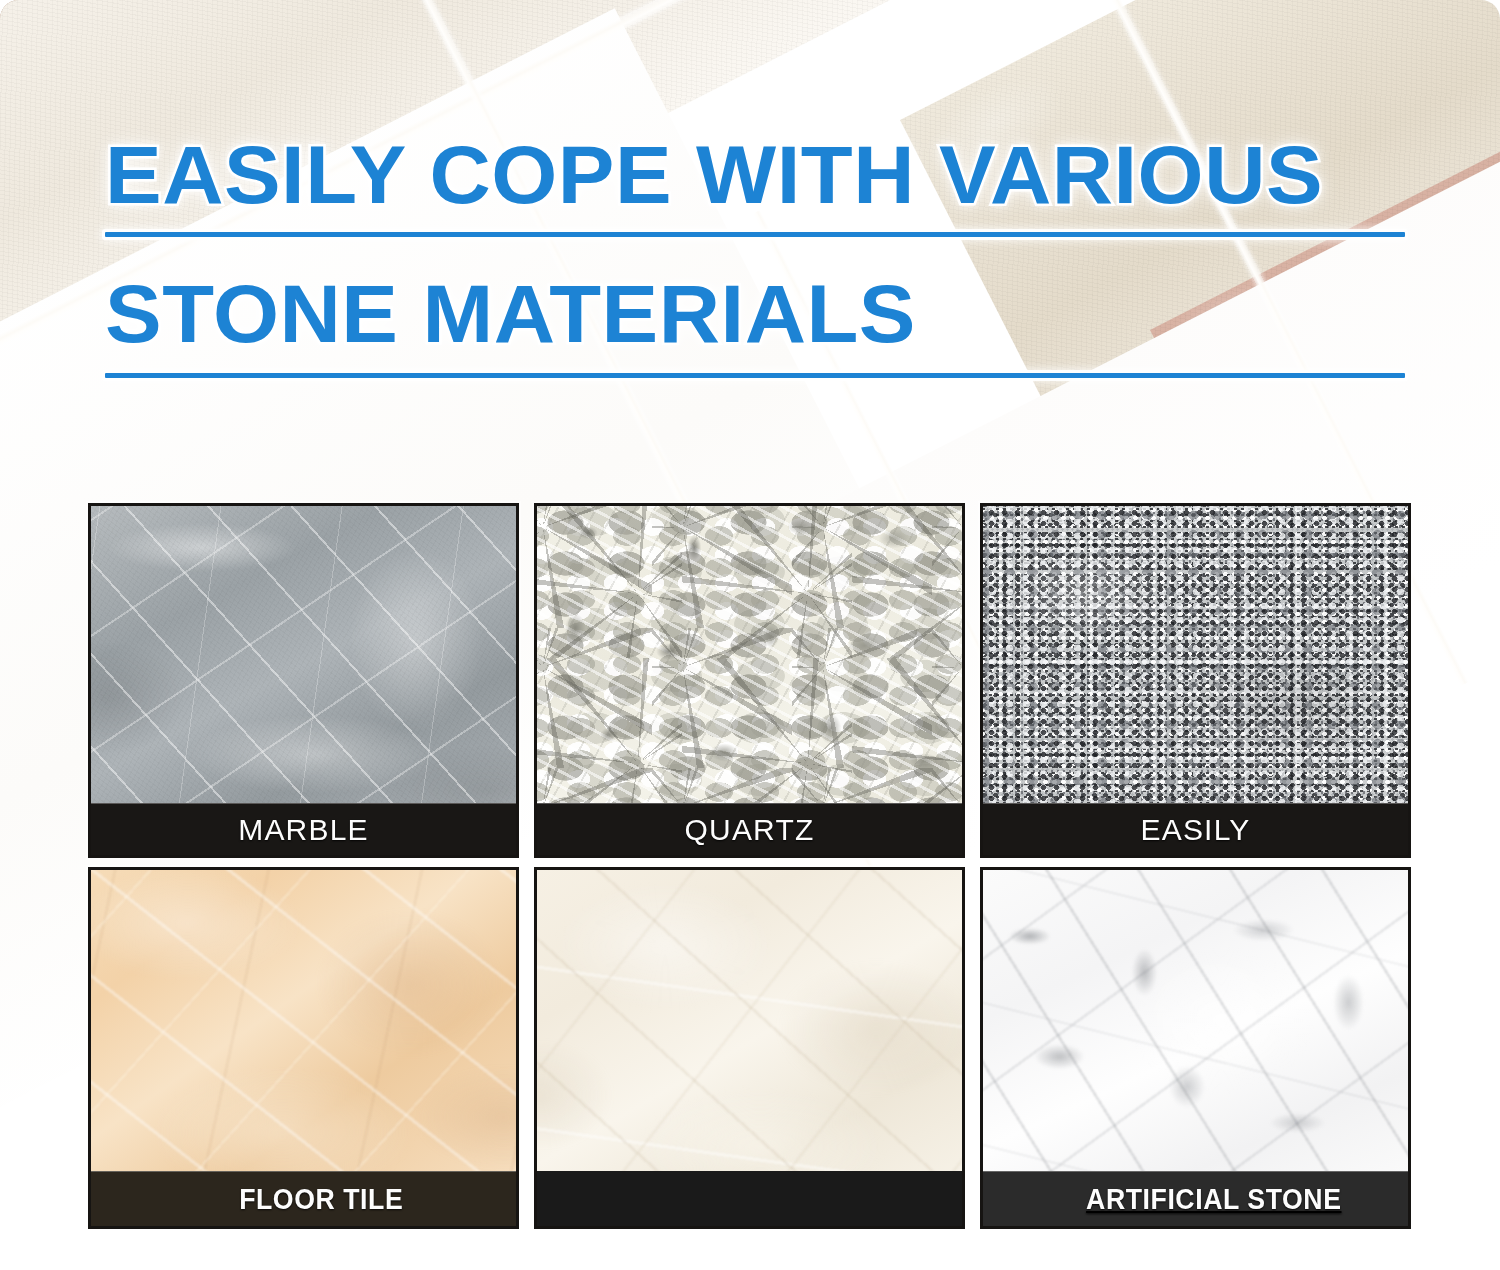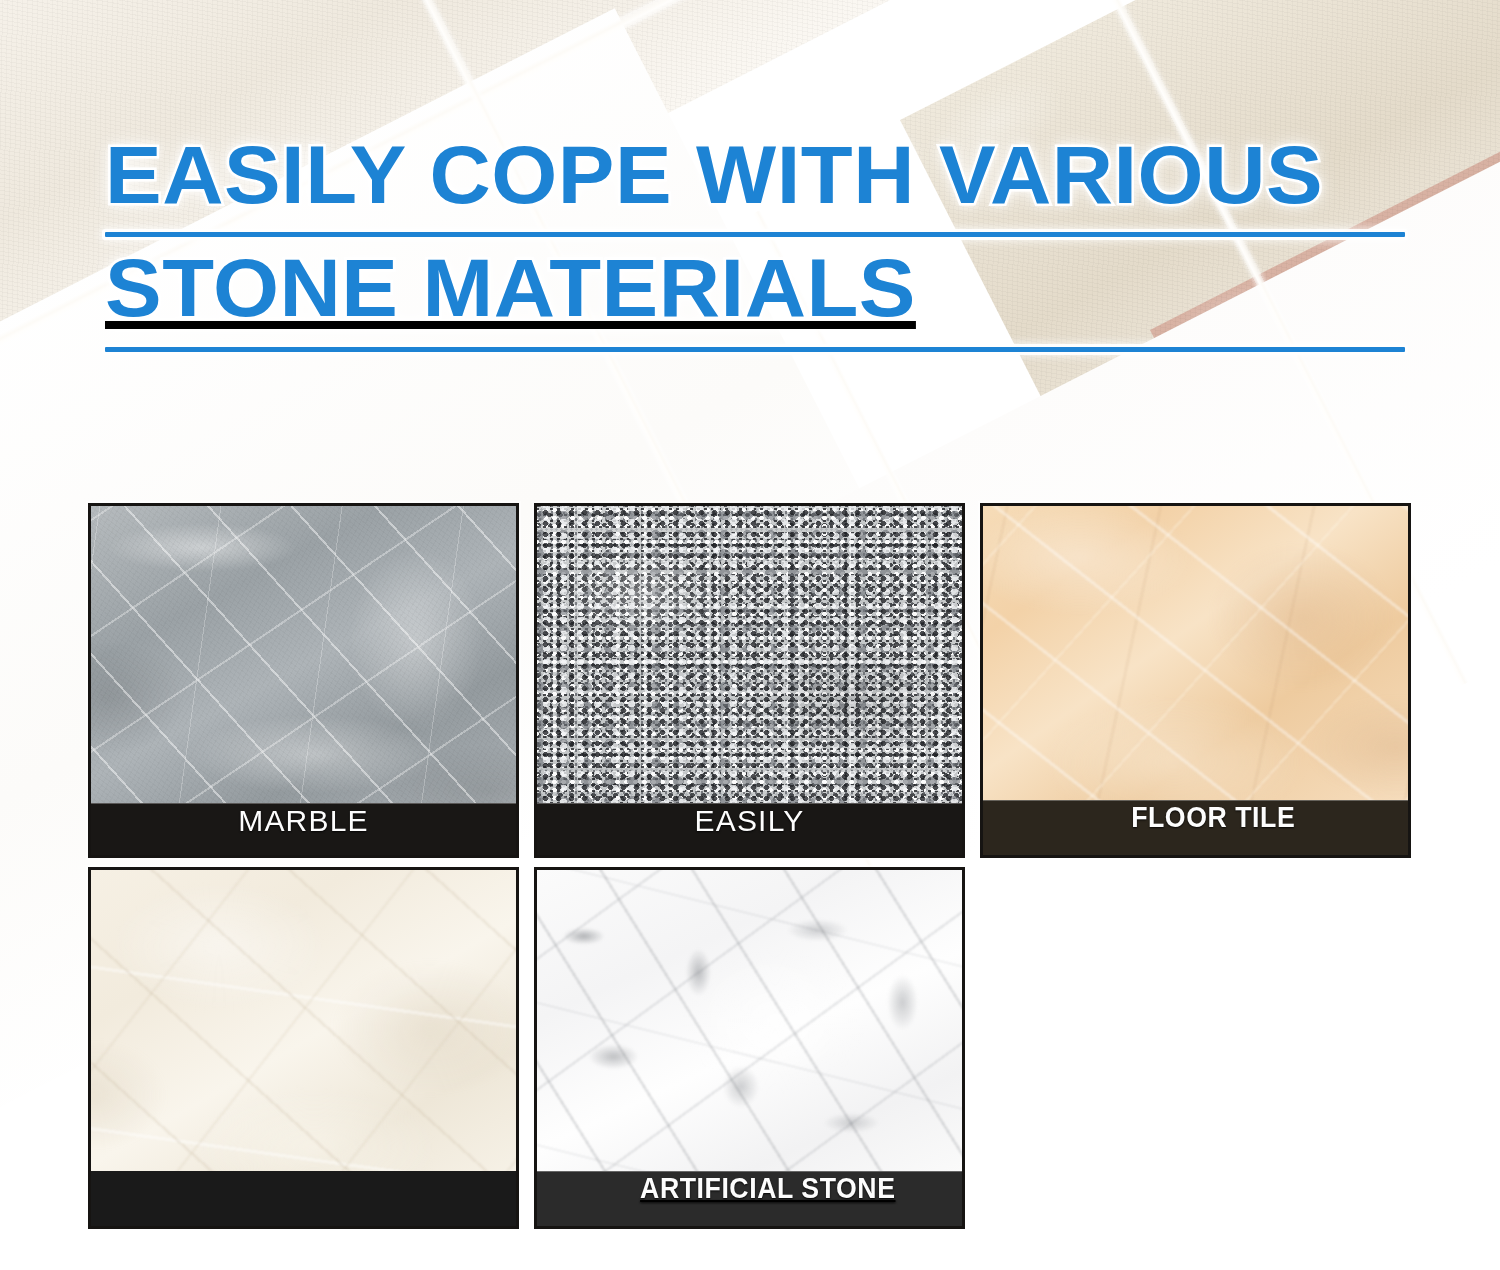--- a/index.html
+++ b/index.html
@@ -11,20 +11,21 @@
     background: #ffffff;
     font-family: "Liberation Sans", sans-serif;
   }
 
   #stage {
     position: relative;
     width: 1500px;
     height: 1270px;
     overflow: hidden;
     background: #ffffff;
+    border-radius: 19px;
   }
 
   
   #bg {
     position: absolute;
     inset: 0;
     overflow: hidden;
     background: #ffffff;
   }
   .slab {
@@ -91,21 +92,21 @@
     height: 5px;
     margin-top: 14px;
     background: #1d83d4;
     box-shadow:
        0 0 0 3px rgba(255,255,255,.92),
        0 0 9px 4px rgba(255,255,255,.75);
     border-radius: 1px;
   }
   #rule1 { width: 1300px; }
   #rule2 { width: 1300px; margin-top: 16px; }
-  #line2wrap { margin-top: 8px; text-decoration: underline; }
+  #line2wrap { margin-top: 34px; }
 
   
   #grid {
     position: absolute;
     left: 88px;
     top: 503px;
     width: 1324px;
     height: 767px;
     display: grid;
     grid-template-columns: 431px 431px 431px;
@@ -126,20 +127,21 @@
     left: 0; right: 0; top: 0;
     bottom: 52px;
     overflow: hidden;
   }
   .card.row2 .swatch { bottom: 55px; }
   .label-bar {
     position: absolute;
     left: 0; right: 0; bottom: 0;
     height: 52px;
     display: flex;
+    align-items: center;
     justify-content: center;
     background: rgba(26,24,22,0.93);
     border-top: 1px solid rgba(255,255,255,.28);
   }
   .card.row2 .label-bar { height: 55px; padding-left: 36px; }
   .label-txt {
     font-family: "Liberation Sans", sans-serif;
     font-weight: 400;
     font-size: 30px;
     letter-spacing: 1.2px;
@@ -407,20 +409,31 @@
         <div class="tex tex-marble"></div>
         <div class="veins-b"></div>
         <div class="veins-a"></div>
         <div class="grain"></div>
       </div>
       <div class="label-bar">
         <span class="label-txt">MARBLE</span>
       </div>
     </div>
 
+    <div class="card row1">
+      <div class="swatch">
+        <div class="tex tex-quartz"></div>
+        <div class="chips"></div>
+        <div class="chips2"></div>
+        <div class="chips3"></div>
+      </div>
+      <div class="label-bar">
+        <span class="label-txt">QUARTZ</span>
+      </div>
+    </div>
 
     <div class="card row1">
       <div class="swatch">
         <div class="tex tex-granite"></div>
         <div class="speck"></div>
         <div class="speck2"></div>
         <div class="speck3"></div>
       </div>
       <div class="label-bar">
         <span class="label-txt">EASILY</span>

